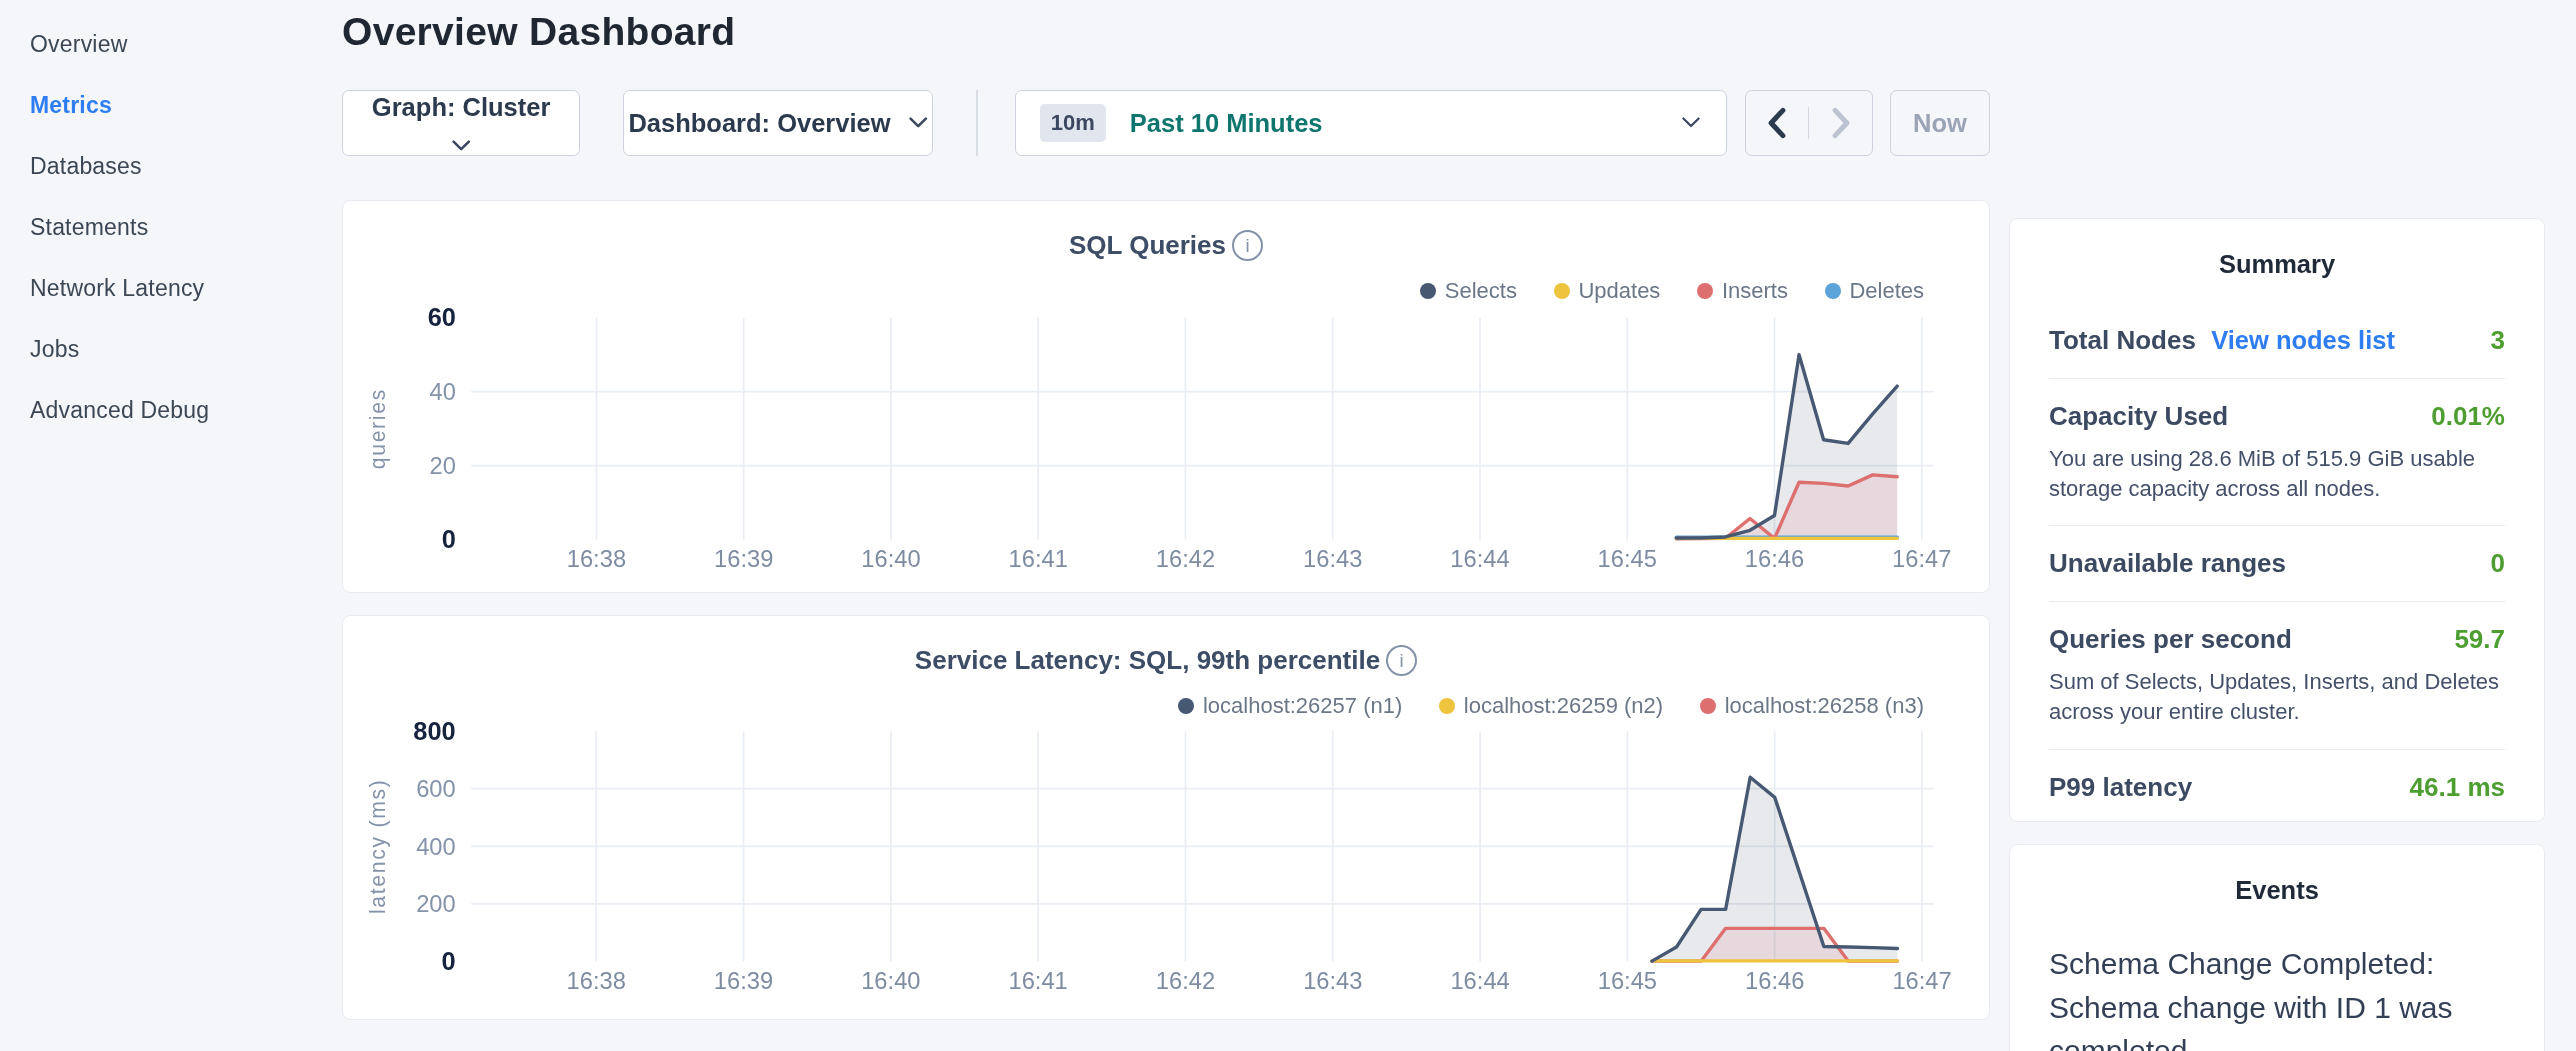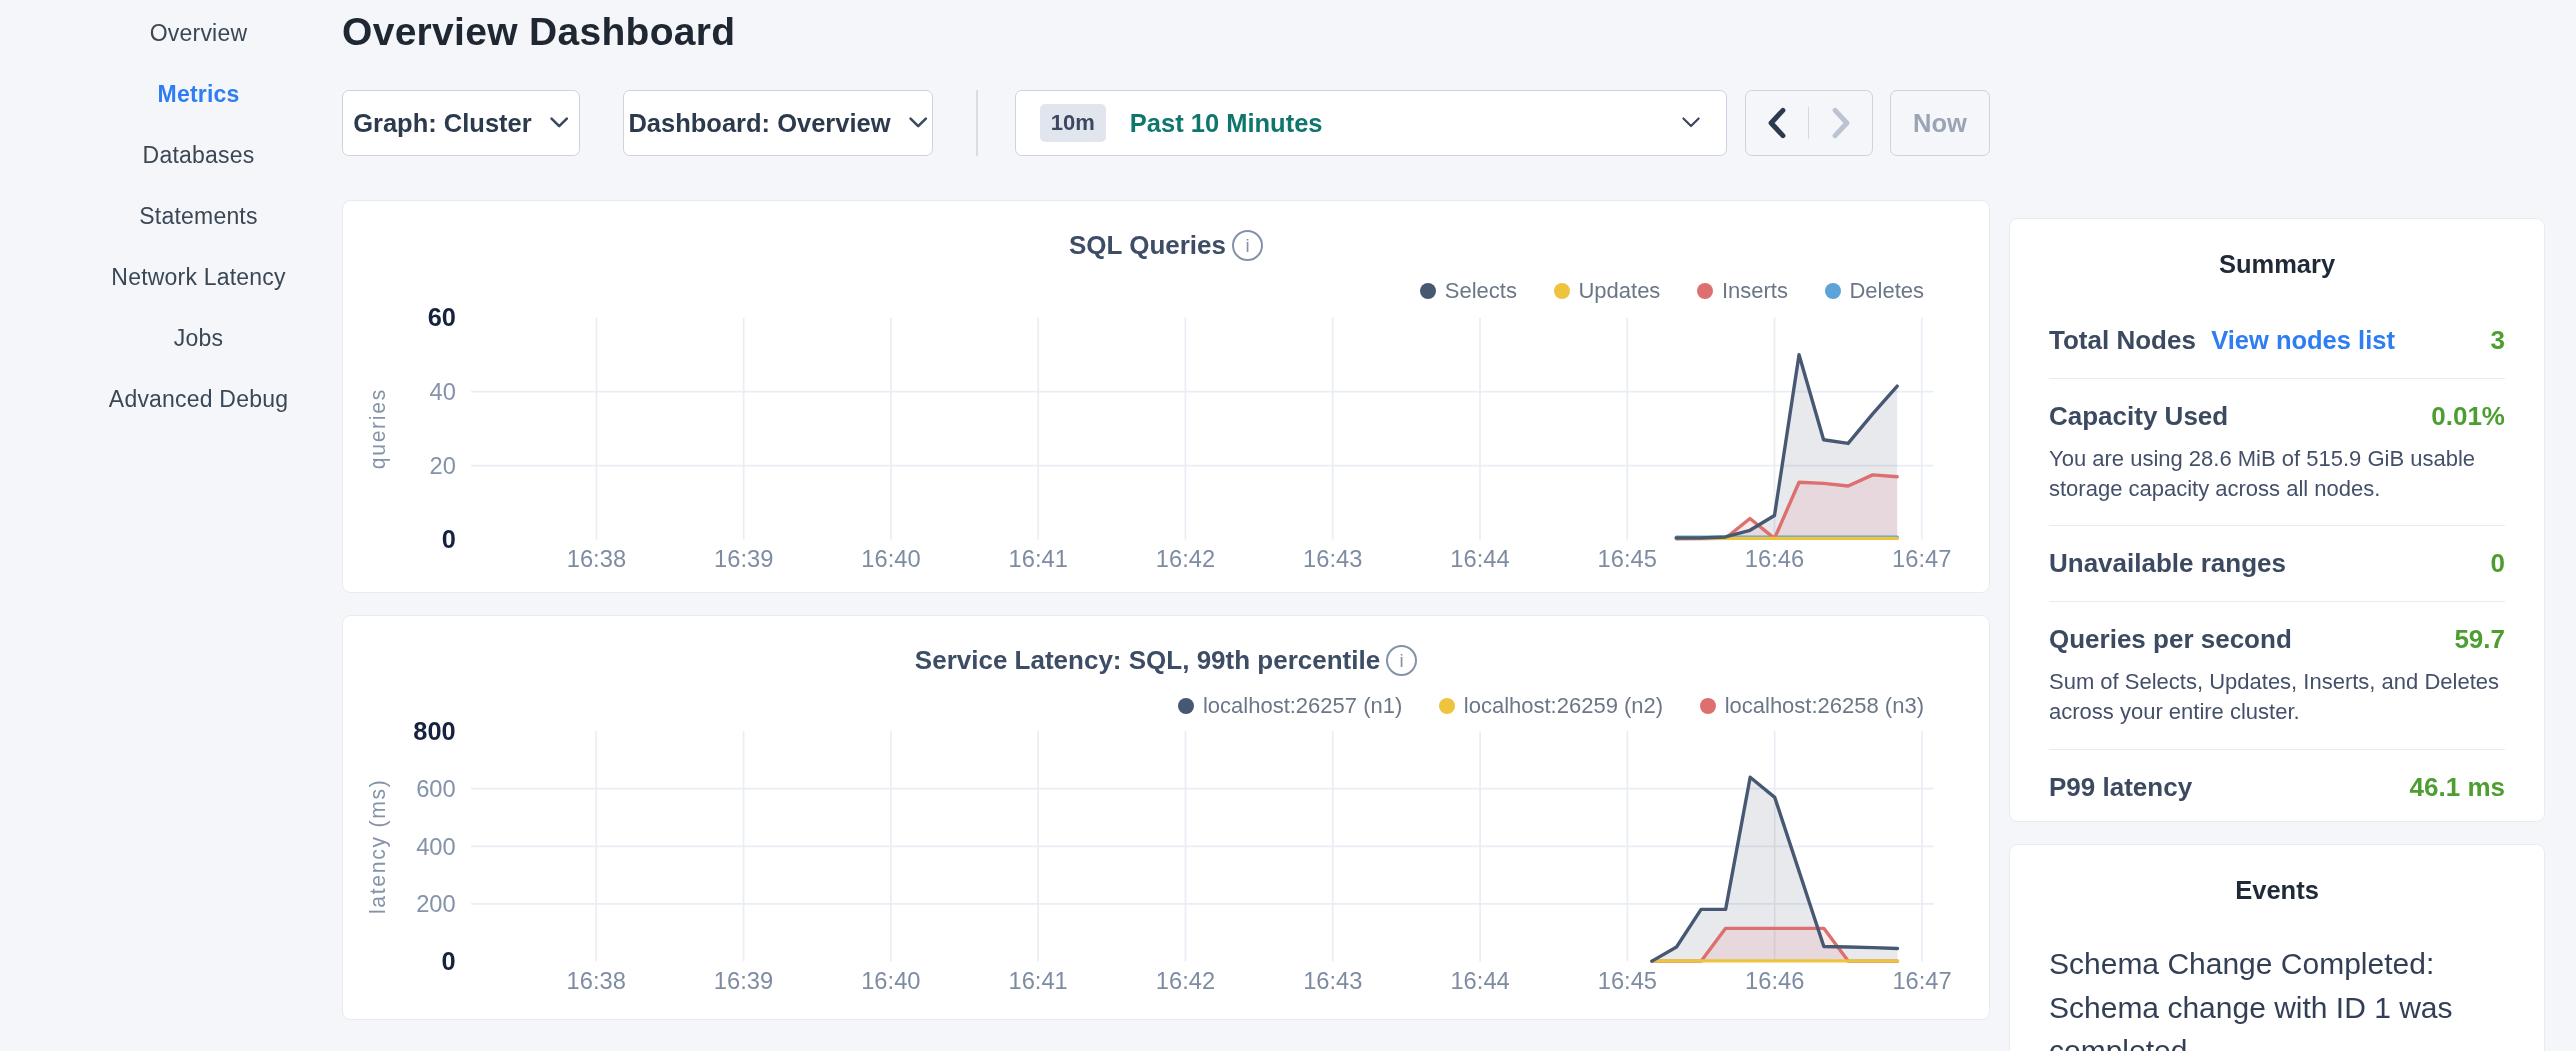--- a/index.html
+++ b/index.html
@@ -4,38 +4,38 @@
 <style>
   * { margin:0; padding:0; box-sizing:border-box; }
   html,body { width:2576px; height:1051px; overflow:hidden; }
   body {
     background:#f4f6fa;
     font-family:"Liberation Sans", sans-serif;
     color:#3b4754;
     position:relative;
   }
   
-  .sidebar { position:absolute; left:16px; top:0; width:342px; padding-top:3px;text-align:center; }
+  .sidebar { position:absolute; left:7px; top:0; width:342px; padding-top:14px; }
   .side-item {
     padding:17px 0 17px 23px; font-size:23px; color:#3b4754; cursor:pointer;
     letter-spacing:0.2px;
   }
   .side-item.active { color:#2e7df2; font-weight:700; }
   
   .main { position:absolute; left:342px; top:0; width:1648px; }
   .page-title { font-size:39px; font-weight:700; color:#1f2733; margin-top:10px; letter-spacing:0.3px; }
   
   .toolbar { position:relative; height:66px; margin-top:36px; display:flex; align-items:stretch; }
   .ctrl {
     background:#fff; border:1.7px solid #ccd3de; border-radius:6.8px;
     display:flex; align-items:center; justify-content:center;
     font-size:25.5px; font-weight:700; color:#2c3a4e; cursor:pointer;
   }
   .dd { gap:17px; }
-  .dd1 { width:243px; }
+  .dd1 { width:243px;flex-direction:column; }
   .dd2 { width:316px; margin-left:43px; }
   .vdivider { width:1.7px; background:#d8dce4; margin:0 0 0 43px; }
   .time-picker { width:725px; margin-left:37px; justify-content:flex-start; padding:0 24px; }
   .tw-badge {
     background:#e1e6ee; color:#3c4860; font-size:22px; font-weight:700;
     padding:6px 11px; border-radius:5.1px;
   }
   .tw-label { margin-left:24px; font-size:25.5px; font-weight:700; color:#0f766e; }
   .tw-chevron { margin-left:auto; }
   .pager { margin-left:18px; width:131px; display:flex; background:transparent; padding:0; overflow:hidden; cursor:default; }

